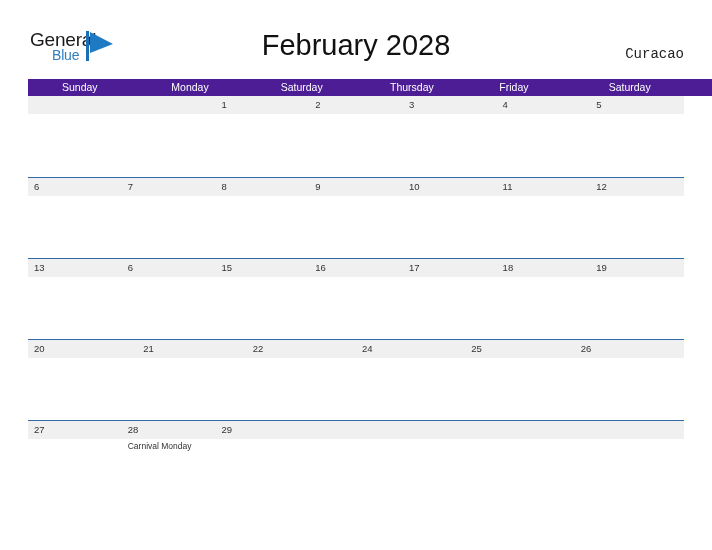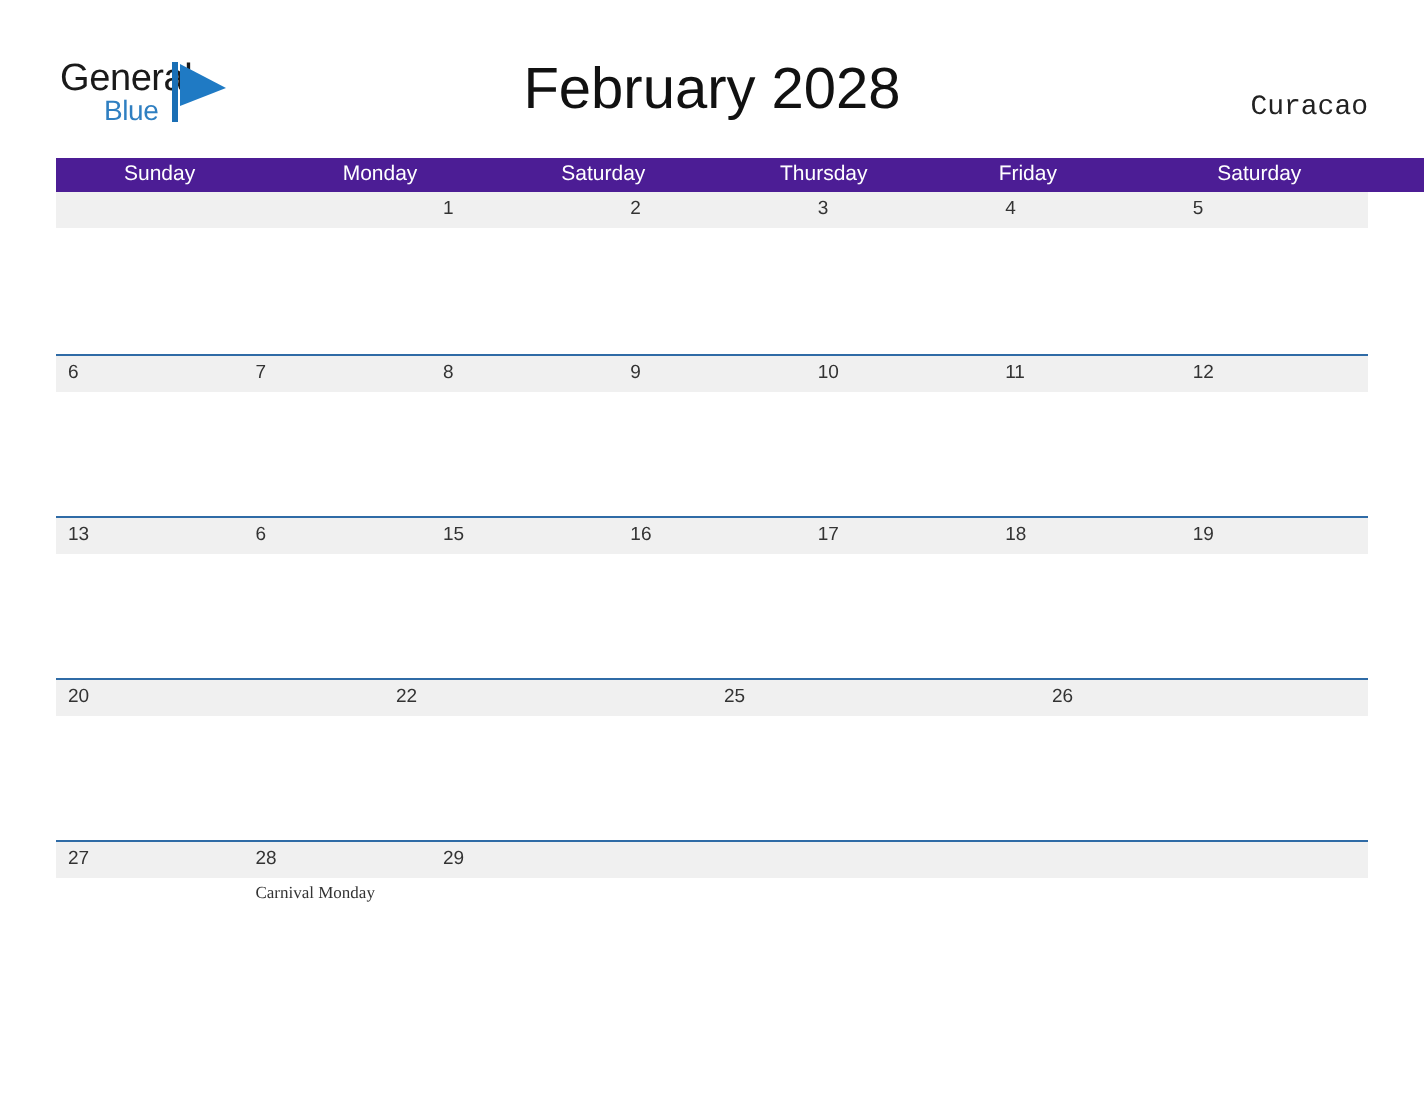--- a/index.html
+++ b/index.html
@@ -152,21 +152,21 @@
     font-family: "Liberation Sans", sans-serif;
   }
   .event {
     font-size: 8.5px;
     color: #333333;
     line-height: 12px;
     padding-left: 2px;
     margin-top: 1px;
     display: block;
     white-space: nowrap;
-    font-family: Liberation Serif, serif;
+    font-family: Liberation Sans, sans-serif;
   }
 </style>
 </head>
 <body>
 
 <div class="page">
 
   <div class="header">
 
     <div class="logo">
@@ -293,21 +293,29 @@
         </div>
     </div>
 
     <div class="week-row">
       <div class="band"></div>
       <div class="day-cell">
           <span class="day-number">20</span>
           <span class="event"></span>
         </div>
       <div class="day-cell">
+          <span class="day-number">21</span>
+          <span class="event"></span>
+        </div>
+      <div class="day-cell">
           <span class="day-number">22</span>
+          <span class="event"></span>
+        </div>
+      <div class="day-cell">
+          <span class="day-number">24</span>
           <span class="event"></span>
         </div>
       <div class="day-cell">
           <span class="day-number">25</span>
           <span class="event"></span>
         </div>
       <div class="day-cell">
           <span class="day-number">26</span>
           <span class="event"></span>
         </div>

